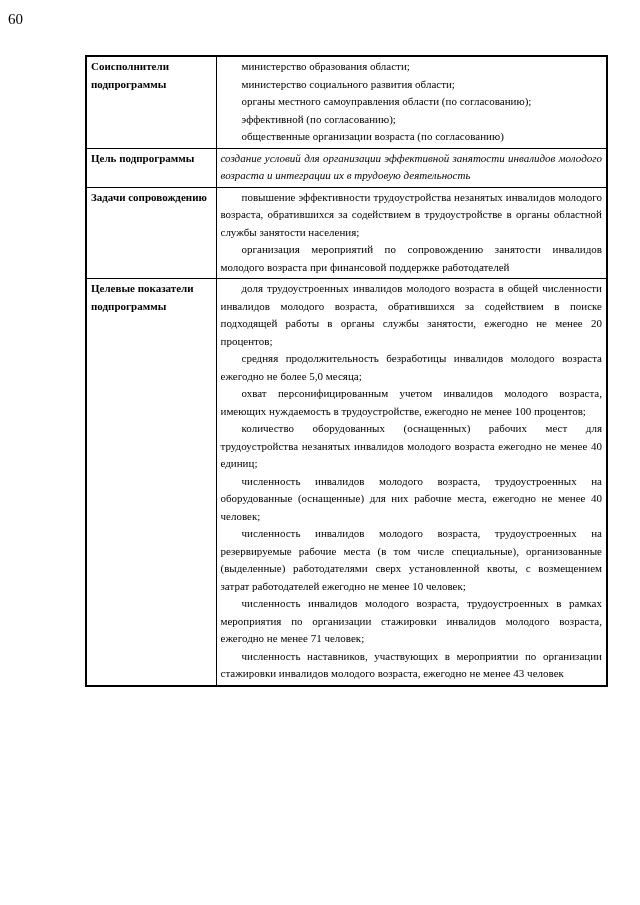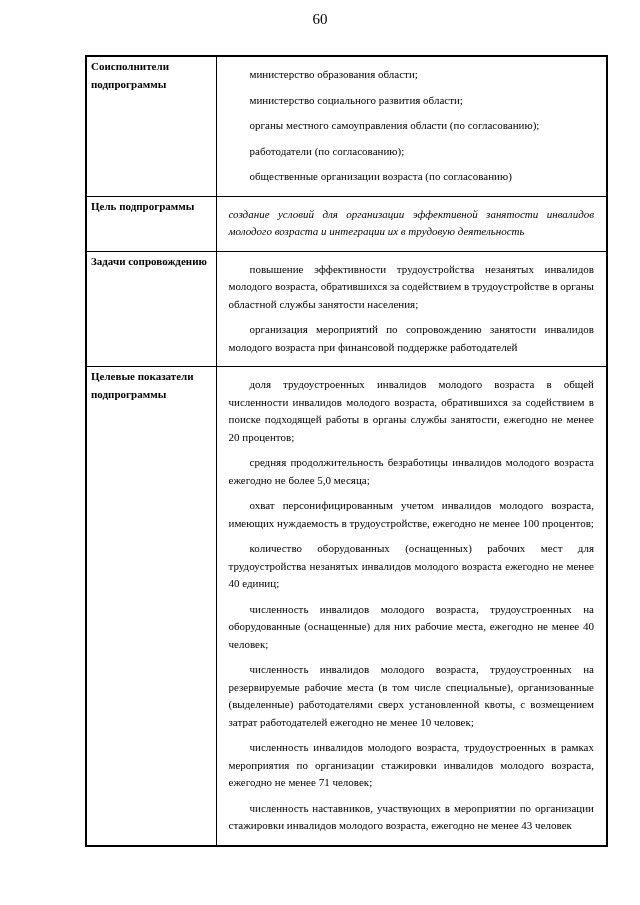--- a/index.html
+++ b/index.html
@@ -13,23 +13,24 @@
     color: #000000;
     font-family: "Liberation Serif", serif;
     position: relative;
     overflow: hidden;
   }
   .page-number {
     position: absolute;
     top: 10px;
     left: 0;
     right: 0;
-    text-align: center;
+    text-align: left;
     font-size: 15px;
     line-height: 18px;
+    padding-left: 8px;
   }
   table.passport {
     position: absolute;
     left: 85px;
     top: 55px;
     width: 523px;
     table-layout: fixed;
     border-collapse: collapse;
     border: 2px solid #000000;
   }
@@ -43,21 +44,21 @@
   td.label-cell {
     font-weight: bold;
     padding-left: 5px;
     padding-right: 2px;
     text-align: left;
   }
   td.content-cell {
     text-align: justify;
   }
   td.content-cell p {
-    margin: 8px;
+    margin: 0;
     text-indent: 21px;
   }
   td.content-cell p.no-indent {
     text-indent: 0;
     font-style: italic;
   }
 </style>
 </head>
 <body>
 
@@ -68,21 +69,21 @@
     <col style="width:130px">
     <col>
   </colgroup>
   <tbody id="table-body">
       <tr>
         <td class="label-cell">Соисполнители подпрограммы</td>
         <td class="content-cell">
           <p>министерство образования области;</p>
           <p>министерство социального развития области;</p>
           <p>органы местного самоуправления области (по согласованию);</p>
-          <p>работодатели (по согласованию);</p>
+          <p>эффективной (по согласованию);</p>
           <p>общественные организации возраста (по согласованию)</p>
         </td>
       </tr>
       <tr>
         <td class="label-cell">Цель подпрограммы</td>
         <td class="content-cell">
           <p class="no-indent">создание условий для организации эффективной занятости инвалидов молодого возраста и интеграции их в трудовую деятельность</p>
         </td>
       </tr>
       <tr>

